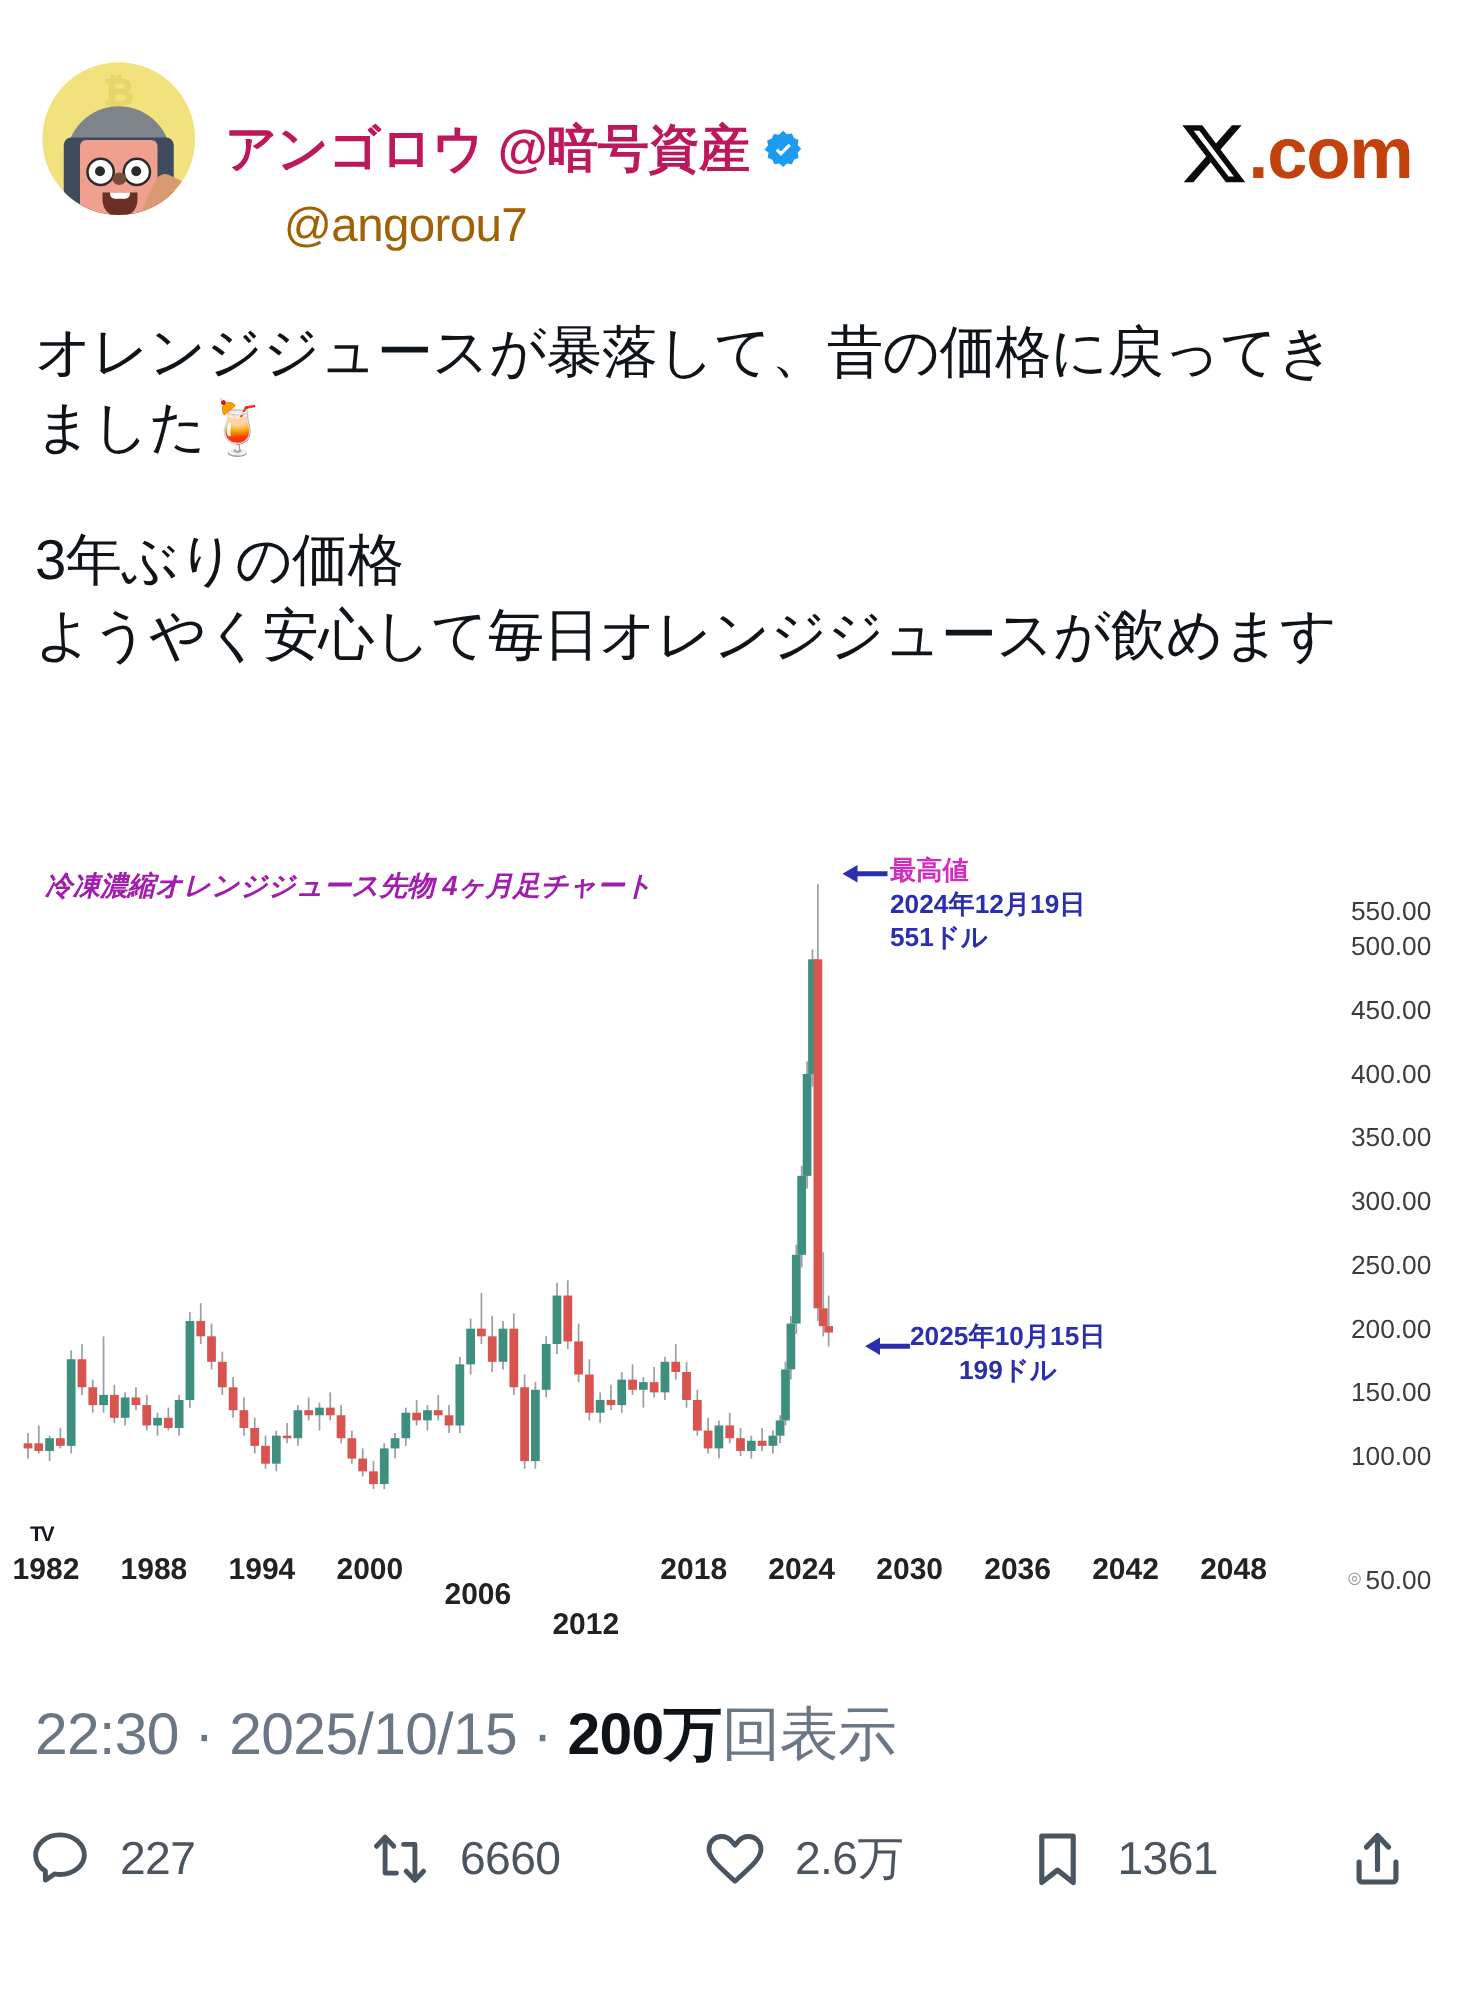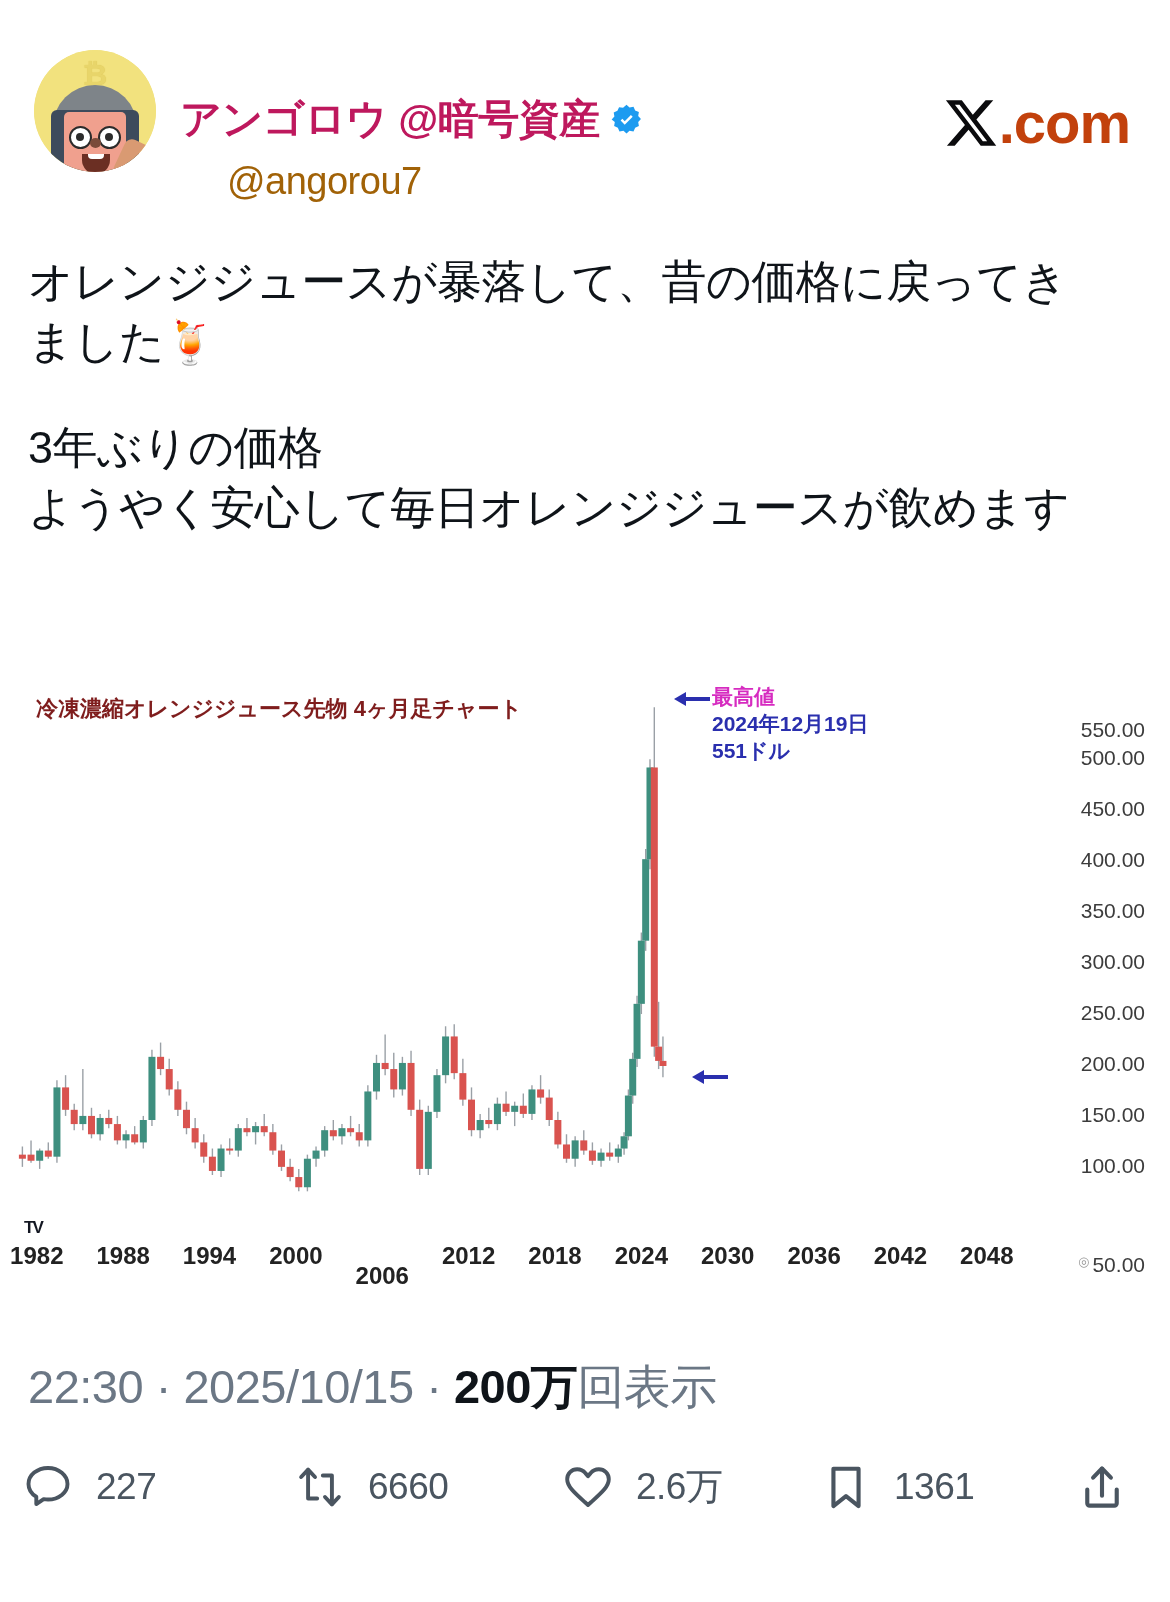--- a/index.html
+++ b/index.html
@@ -52,21 +52,21 @@
   .brand-com{font-size:58px;font-weight:800;line-height:1;color:#c2410c;letter-spacing:-1px;}
 
   
   .tweet-body{position:absolute;left:28px;top:252px;width:1110px;}
   .tw-line{font-size:45px;line-height:1.33;color:#0f1419;letter-spacing:-0.5px;white-space:nowrap;}
   .tw-gap{height:46px;}
   .emoji{font-size:42px;}
 
   
   .chart-card{position:absolute;left:0px;top:682px;width:1170px;height:600px;background:#fff;}
-  .chart-title{position:absolute;left:36px;top:12px;font-size:22px;font-weight:600;color:#7f1d1d;letter-spacing:0px;}
+  .chart-title{position:absolute;left:36px;top:12px;font-size:22px;font-weight:600;color:#a21caf;letter-spacing:0px;font-style:italic;}
   .plot{position:absolute;left:8px;top:6px;width:1022px;height:540px;}
   .yaxis{position:absolute;left:1035px;top:0;width:130px;height:570px;}
   .ytick{position:absolute;right:20px;font-size:21px;color:#3c3c3c;font-weight:500;}
   .xaxis{position:absolute;left:0;top:560px;width:1170px;height:40px;}
   .xtick{position:absolute;font-size:24px;font-weight:700;color:#222;transform:translateX(-50%);}
   .tv-logo{position:absolute;left:24px;top:536px;font-size:17px;font-weight:900;color:#131722;letter-spacing:-2px;text-align:center;}
   .axis-dot{position:absolute;left:1078px;top:572px;font-size:13px;color:#999;}
 
   .ann{position:absolute;font-size:21px;line-height:1.28;font-weight:600;color:#2a2fae;white-space:nowrap;}
   .ann-high{color:#d62bc0;}
@@ -316,21 +316,21 @@
         <div class="ytick" style="top: 420.925px;">150.00</div>
         <div class="ytick" style="top: 471.868px;">100.00</div>
         <div class="ytick" style="top: 522.811px; margin-top: 48px;">50.00</div>
       </div>
     <div class="xaxis" id="xaxis">
         <div class="xtick" style="left: 36.7887px;">1982</div>
         <div class="xtick" style="left: 123.155px;">1988</div>
         <div class="xtick" style="left: 209.521px;">1994</div>
         <div class="xtick" style="left: 295.887px;">2000</div>
         <div class="xtick" style="left: 382.254px; margin-top: 20px;">2006</div>
-        <div class="xtick" style="left: 468.62px;">2012</div>
+        <div class="xtick" style="left: 468.62px; margin-top: 44px;">2012</div>
         <div class="xtick" style="left: 554.986px;">2018</div>
         <div class="xtick" style="left: 641.352px;">2024</div>
         <div class="xtick" style="left: 727.718px;">2030</div>
         <div class="xtick" style="left: 814.085px;">2036</div>
         <div class="xtick" style="left: 900.451px;">2042</div>
         <div class="xtick" style="left: 986.817px;">2048</div>
       </div>
     <div class="tv-logo">TV</div>
     <div class="axis-dot">◎</div>
 
@@ -341,20 +341,24 @@
     <div class="ann" style="left:712px;top:2px;">
       <div class="ann-high">最高値</div>
       <div>2024年12月19日</div>
       <div>551ドル</div>
     </div>
 
     <svg class="arrow" style="left:690px;top:384px;width:40px;height:22px" viewBox="0 0 40 22">
       <path d="M38 11 H10" stroke="#2a2fae" stroke-width="4" fill="none"></path>
       <path d="M2 11 L14 4 L14 18 Z" fill="#2a2fae"></path>
     </svg>
+    <div class="ann" style="left:728px;top:375px;">
+      <div>2025年10月15日</div>
+      <div style="text-align:center">199ドル</div>
+    </div>
   </div>
 
   <div class="meta">
     <span>22:30</span><span> · </span><span>2025/10/15</span><span> · </span><b>200万</b><span>回表示</span>
   </div>
 
   <div class="actions">
 
     <div class="act" style="left:0px">
       <svg width="52" height="52" viewBox="0 0 24 24">

